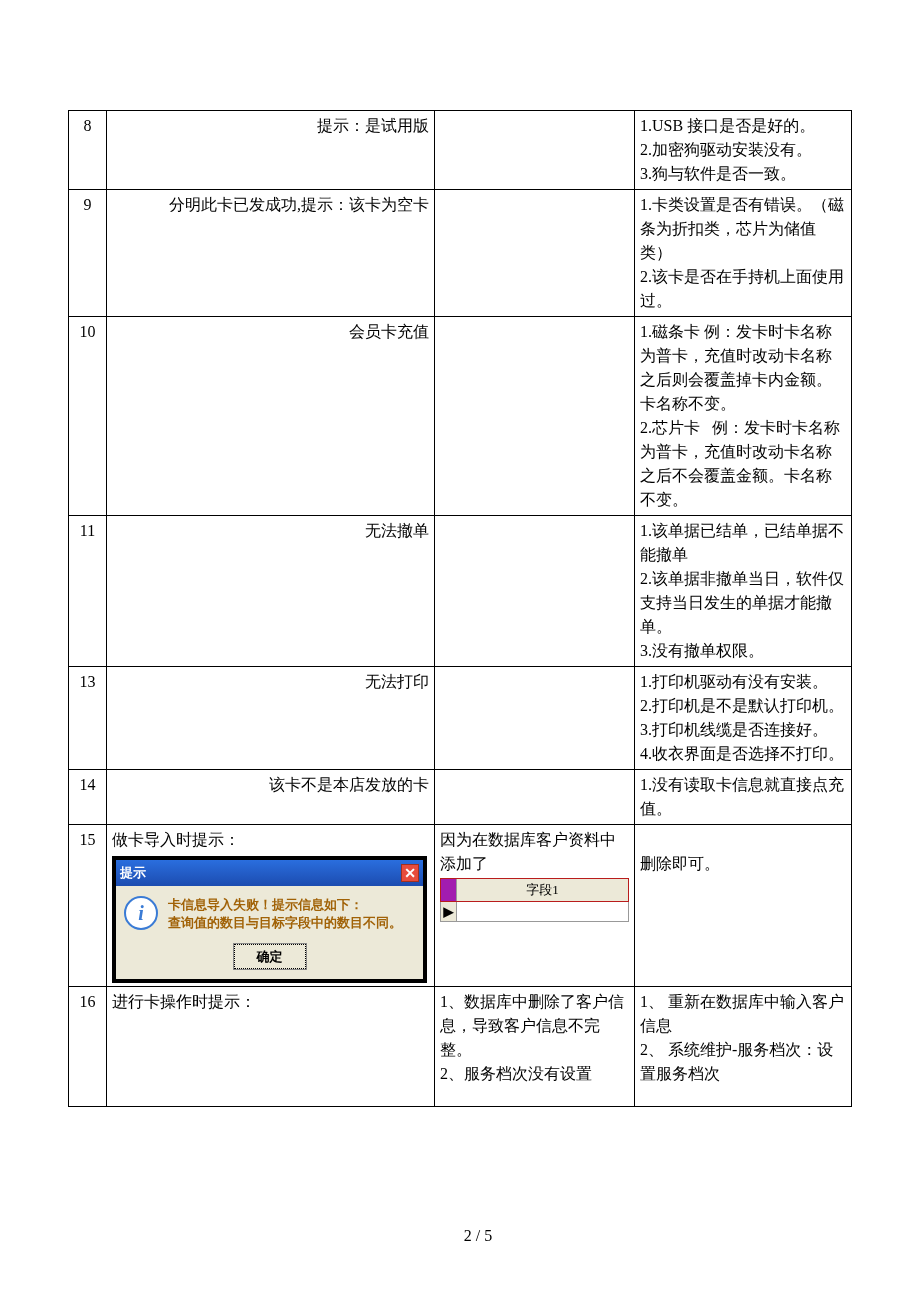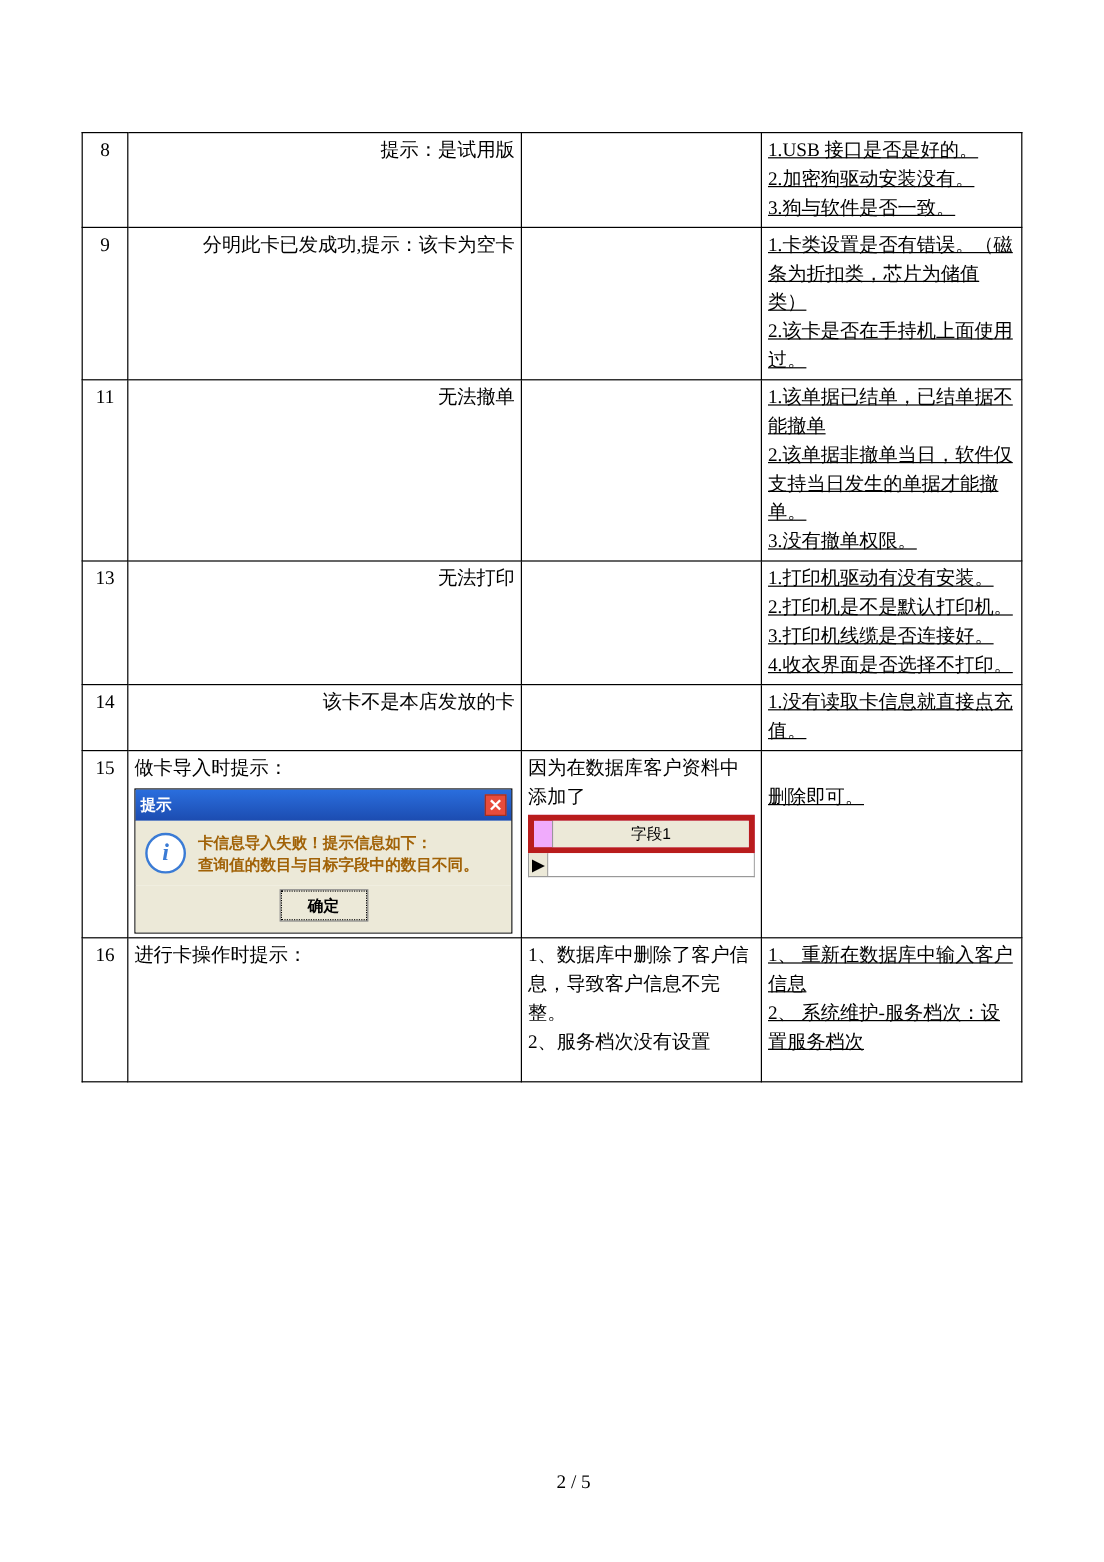--- a/index.html
+++ b/index.html
@@ -25,36 +25,36 @@
   }
   table.main td {
     border: 1px solid #000;
     vertical-align: top;
     padding: 3px 5px;
     word-wrap: break-word;
   }
   td.col-num { width: 38px; text-align: center; }
   td.col-a   { width: 328px; text-align: right; }
   td.col-b   { width: 200px; text-align: left; }
-  td.col-c   { text-align: left; text-decoration: underline; }
+  td.col-c   { text-align: left; }
   td.col-a.left-align { text-align: left; }
   .pre { white-space: pre-wrap; }
   .page-num {
     position: absolute;
     bottom: 54px;
     left: 0;
     width: 100%;
     text-align: center;
     font-size: 16px;
     padding-left: 36px;
   }
   
   .dlg-wrap { padding-top: 4px; padding-right: 2px; }
   .dlg {
-    border: 1px solid #000000;
+    border: 4px solid #000000;
     font-family: "Microsoft YaHei", Arial, sans-serif;
     font-size: 13px;
     width: 100%;
   }
   .dlg-title {
     background: linear-gradient(to bottom,#2a6ede,#1c4cb0);
     color: #fff;
     padding: 3px 4px;
     display: flex;
     align-items: center;
@@ -112,22 +112,23 @@
     font-weight: bold;
   }
   
   .db-widget {
     margin-top: 2px;
     font-family: Arial, sans-serif;
     font-size: 13px;
   }
   .db-header {
     display: flex;
-    border: 5px solid #b91c1c;
-    background: #f0abfc;
+    border: 1px solid #b91c1c;
+    background: #a21caf;
+    font-family: Liberation Serif, serif;
   }
   .db-header .spacer {
     width: 16px;
     border-right: 1px solid #999;
   }
   .db-header .col {
     flex: 1;
     text-align: center;
     padding: 1px 2px;
     background: #ece9d8;
@@ -168,20 +169,27 @@
     </tr>
 
     <tr>
       <td class="col-num">9</td>
       <td class="col-a">分明此卡已发成功,提示：该卡为空卡</td>
       <td class="col-b"></td>
       <td class="col-c pre">1.卡类设置是否有错误。（磁条为折扣类，芯片为储值类）
 2.该卡是否在手持机上面使用过。</td>
     </tr>
 
+    <tr>
+      <td class="col-num">10</td>
+      <td class="col-a">会员卡充值</td>
+      <td class="col-b"></td>
+      <td class="col-c pre">1.磁条卡 例：发卡时卡名称为普卡，充值时改动卡名称之后则会覆盖掉卡内金额。卡名称不变。
+2.芯片卡   例：发卡时卡名称为普卡，充值时改动卡名称之后不会覆盖金额。卡名称不变。</td>
+    </tr>
 
     <tr>
       <td class="col-num">11</td>
       <td class="col-a">无法撤单</td>
       <td class="col-b"></td>
       <td class="col-c pre">1.该单据已结单，已结单据不能撤单
 2.该单据非撤单当日，软件仅支持当日发生的单据才能撤单。
 3.没有撤单权限。</td>
     </tr>
 

